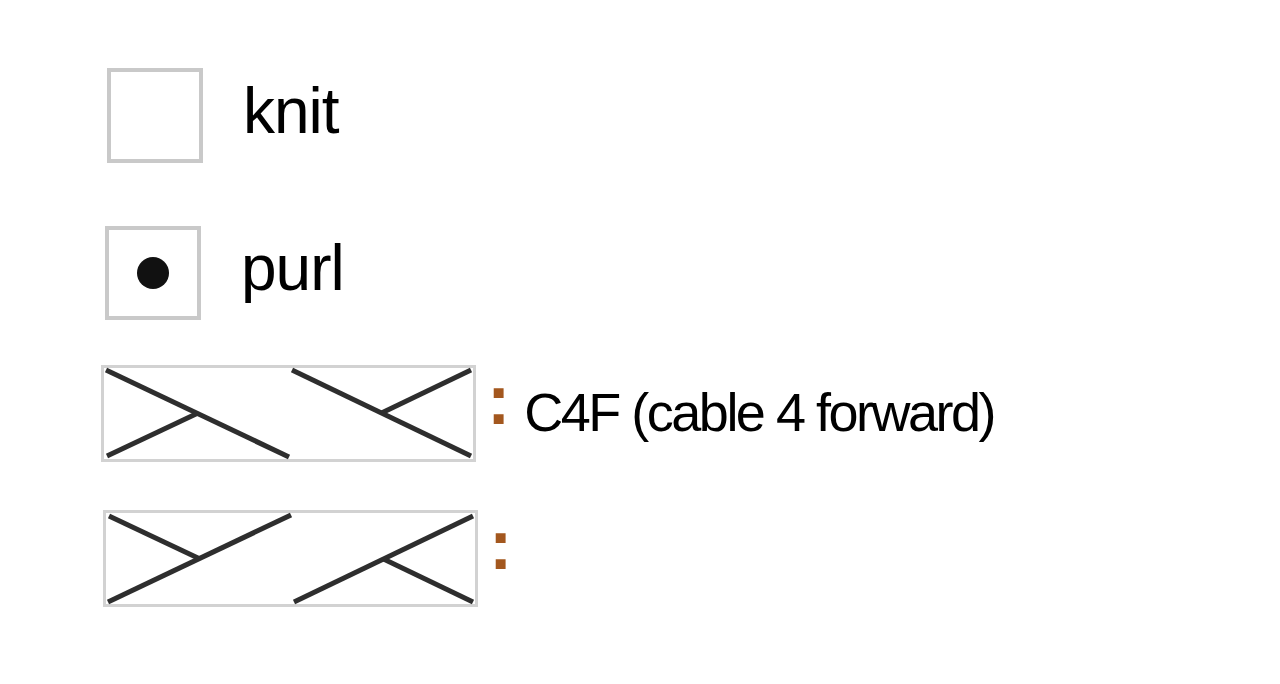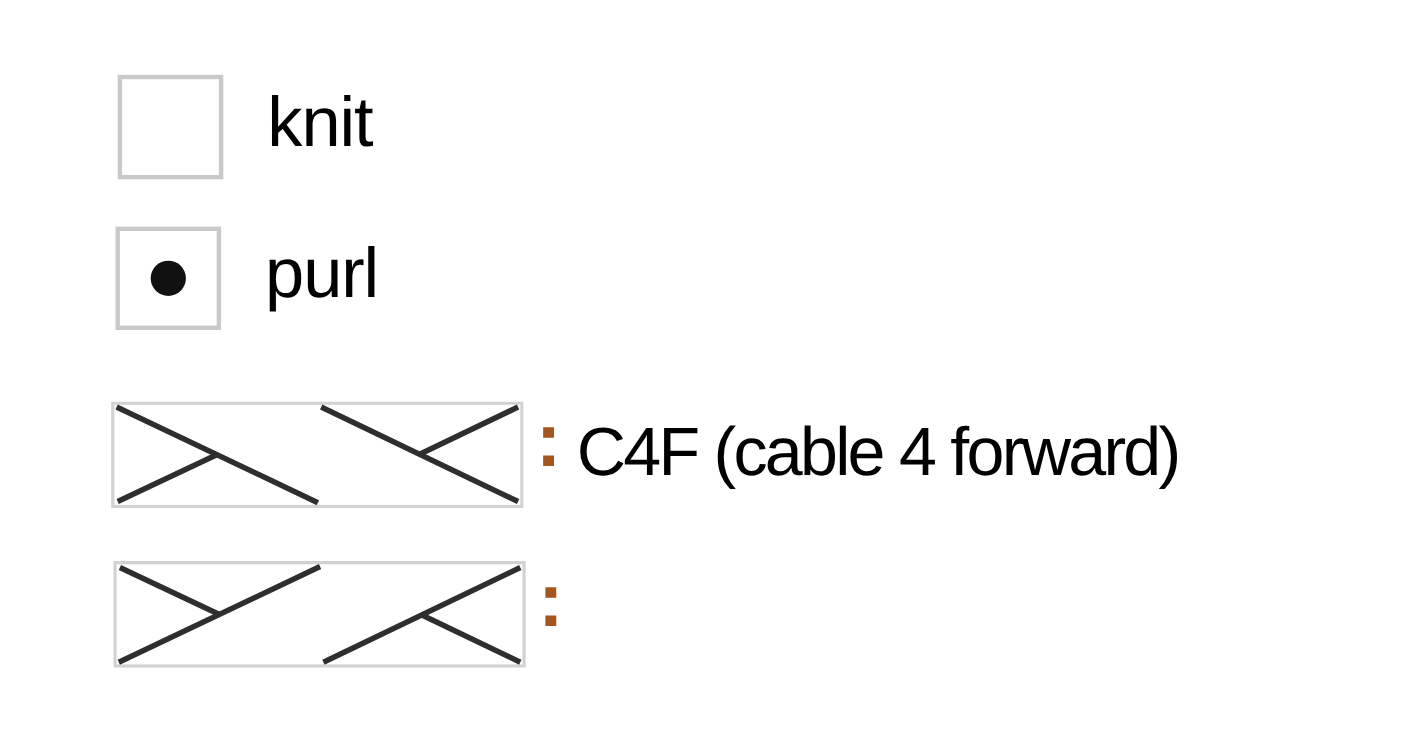--- a/index.html
+++ b/index.html
@@ -19,21 +19,21 @@
     font-family: "Liberation Sans", sans-serif;
   }
   .page { position: relative; width: 1280px; height: 684px; background: #ffffff; }
 
   .legend-row {
     position: absolute;
     display: flex;
     align-items: center;
   }
   .row-knit { left: 107px; top: 68px;  height: 95px; }
-  .row-purl { left: 105px; top: 206px; height: 94px; justify-content: center; }
+  .row-purl { left: 105px; top: 226px; height: 94px; justify-content: center; }
   .row-c4f  { left: 101px; top: 365px; height: 97px; }
   .row-c4b  { left: 103px; top: 510px; height: 97px; }
 
   .stitch-square {
     width: 96px; height: 94px;
     border: 4px solid var(--square-border);
     background: #ffffff;
     display: flex; align-items: center; justify-content: center;
     flex: none;
   }
@@ -54,21 +54,21 @@
     white-space: nowrap;
     line-height: 1;
   }
   .small-label {
     font-size: 64px;
     letter-spacing: -1px;
     margin-left: 40px;
     position: relative; top: -5px;
   }
   .big-label {
-    font-size: 62px;
+    font-size: 54px;
     letter-spacing: -2.5px;
     margin-left: 14px;
     position: relative; top: -2px;
   }
 
   .sep {
     color: var(--separator);
     font-size: 70px;
     font-weight: 700;
     line-height: 1;

